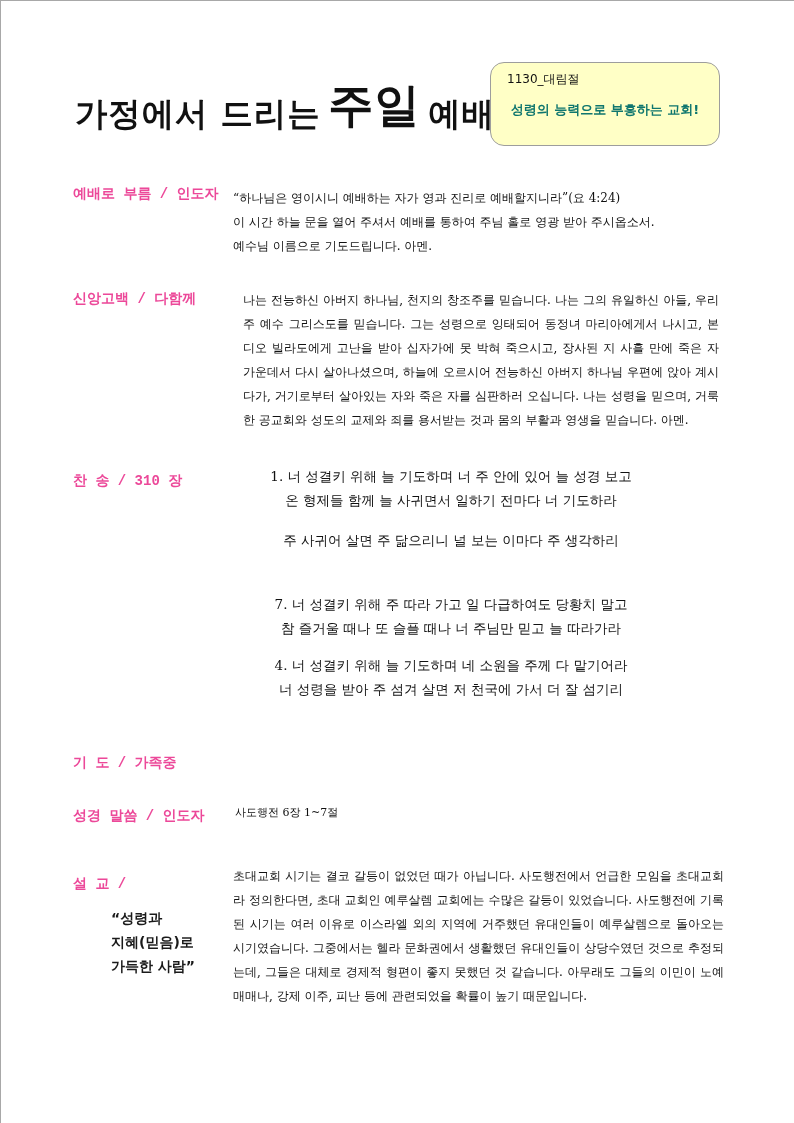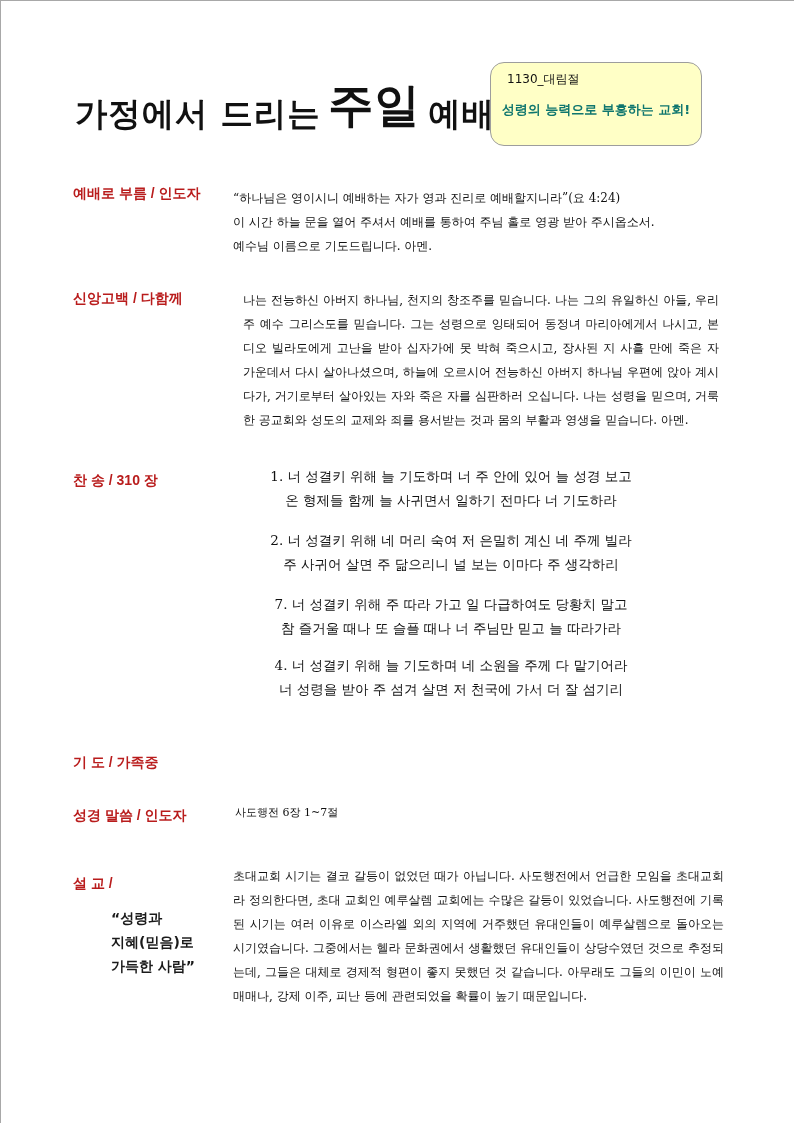--- a/index.html
+++ b/index.html
@@ -35,21 +35,21 @@
     }
     .main-title .big {
       font-size: 46px;
       position: relative;
       top: -4px;
       margin: 0 8px;
     }
     .theme-box {
       left: 489px;
       top: 61px;
-      width: 212px;
+      width: 230px;
       height: 84px;
       background: #ffffc6;
       border: 1px solid #9d9d9d;
       border-radius: 14px;
       box-sizing: border-box;
     }
     .theme-box .code {
       position: absolute;
       left: 16px;
       top: 8px;
@@ -65,24 +65,24 @@
       text-align: center;
       font-family: "DejaVu Sans", sans-serif;
       font-weight: bold;
       font-size: 13px;
       color: #0f766e;
     }
 
     
     .label {
       left: 72px;
-      font-family: Liberation Sans, sans-serif;
+      font-family: Liberation Mono, monospace;
       font-weight: bold;
       font-size: 14px;
-      color: #b91c1c;
+      color: #ec4899;
       white-space: nowrap;
     }
 
     
     .center-block {
       font-size: 12px;
       line-height: 24px;
       white-space: nowrap;
     }
     .para {
@@ -131,21 +131,20 @@
 
 <div class="abs label" style="top:289px;">신앙고백 / 다함께</div>
 <div class="abs para" style="left:242px; width:476px; top:287px;">나는 전능하신 아버지 하나님, 천지의 창조주를 믿습니다. 나는 그의 유일하신 아들, 우리 주 예수 그리스도를 믿습니다. 그는 성령으로 잉태되어 동정녀 마리아에게서 나시고, 본디오 빌라도에게 고난을 받아 십자가에 못 박혀 죽으시고, 장사된 지 사흘 만에 죽은 자 가운데서 다시 살아나셨으며, 하늘에 오르시어 전능하신 아버지 하나님 우편에 앉아 계시다가, 거기로부터 살아있는 자와 죽은 자를 심판하러 오십니다. 나는 성령을 믿으며, 거룩한 공교회와 성도의 교제와 죄를 용서받는 것과 몸의 부활과 영생을 믿습니다. 아멘.</div>
 
 <div class="abs label" style="top:471px;">찬  송 / 310 장</div>
 <div class="abs hymn" style="top:463px;">
   <div>1. 너 성결키 위해 늘 기도하며 너 주 안에 있어 늘 성경 보고</div>
   <div>온 형제들 함께 늘 사귀면서 일하기 전마다 너 기도하라</div>
 </div>
 <div class="abs hymn" style="top:527px;">
-  <div>2. 너 성결키 위해 네 머리 숙여 저 은밀히 계신 네 주께 빌라</div>
   <div>주 사귀어 살면 주 닮으리니 널 보는 이마다 주 생각하리</div>
 </div>
 <div class="abs hymn" style="top:591px;">
   <div>7. 너 성결키 위해 주 따라 가고 일 다급하여도 당황치 말고</div>
   <div>참 즐거울 때나 또 슬플 때나 너 주님만 믿고 늘 따라가라</div>
 </div>
 <div class="abs hymn" style="top:652px;">
   <div>4. 너 성결키 위해 늘 기도하며 네 소원을 주께 다 맡기어라</div>
   <div>너 성령을 받아 주 섬겨 살면 저 천국에 가서 더 잘 섬기리</div>
 </div>

